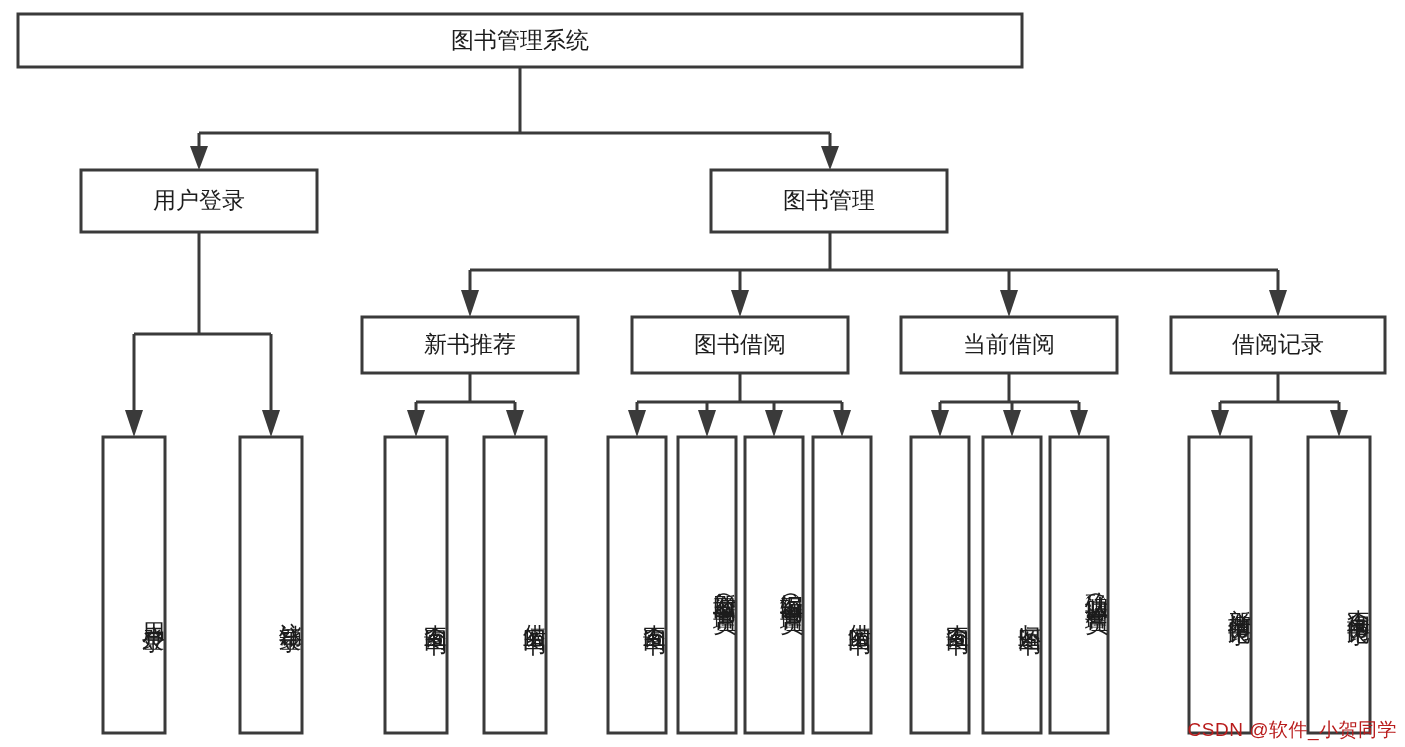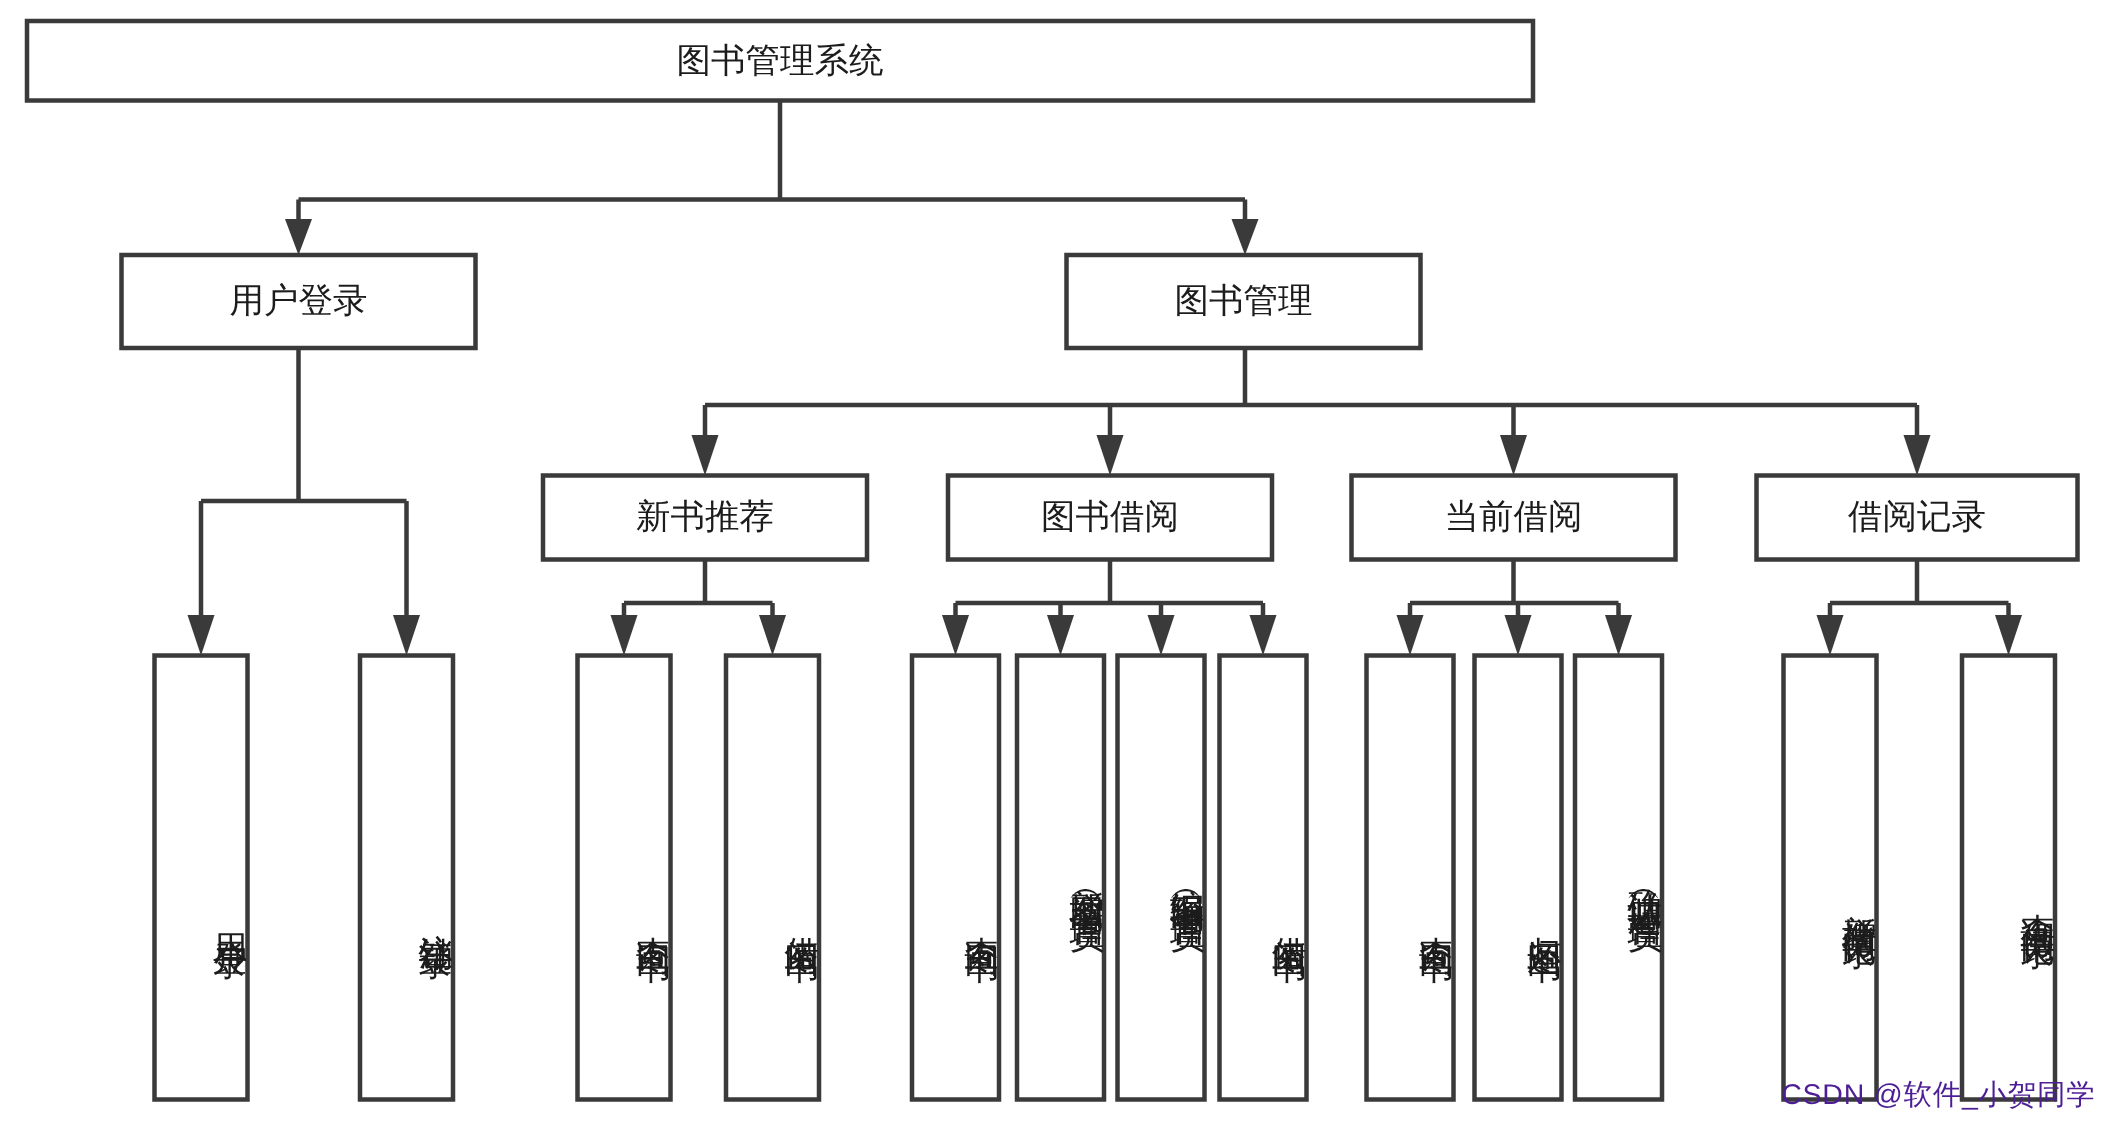--- a/index.html
+++ b/index.html
@@ -62,21 +62,21 @@
     justify-content: center;
     white-space: nowrap;
     pointer-events: none;
   }
   .watermark {
     position: absolute;
     right: 8px;
     bottom: 4px;
     font-family: "Liberation Sans", "DejaVu Sans", sans-serif;
     font-size: 19px;
-    color: #4c1d95;
+    color: #b91c1c;
     white-space: nowrap;
     letter-spacing: 0.5px;
   }
 </style>
 </head>
 <body>
 
 <div id="diagram-root">
 
   <svg class="diagram" viewBox="0 0 1405 747" xmlns="http://www.w3.org/2000/svg">

